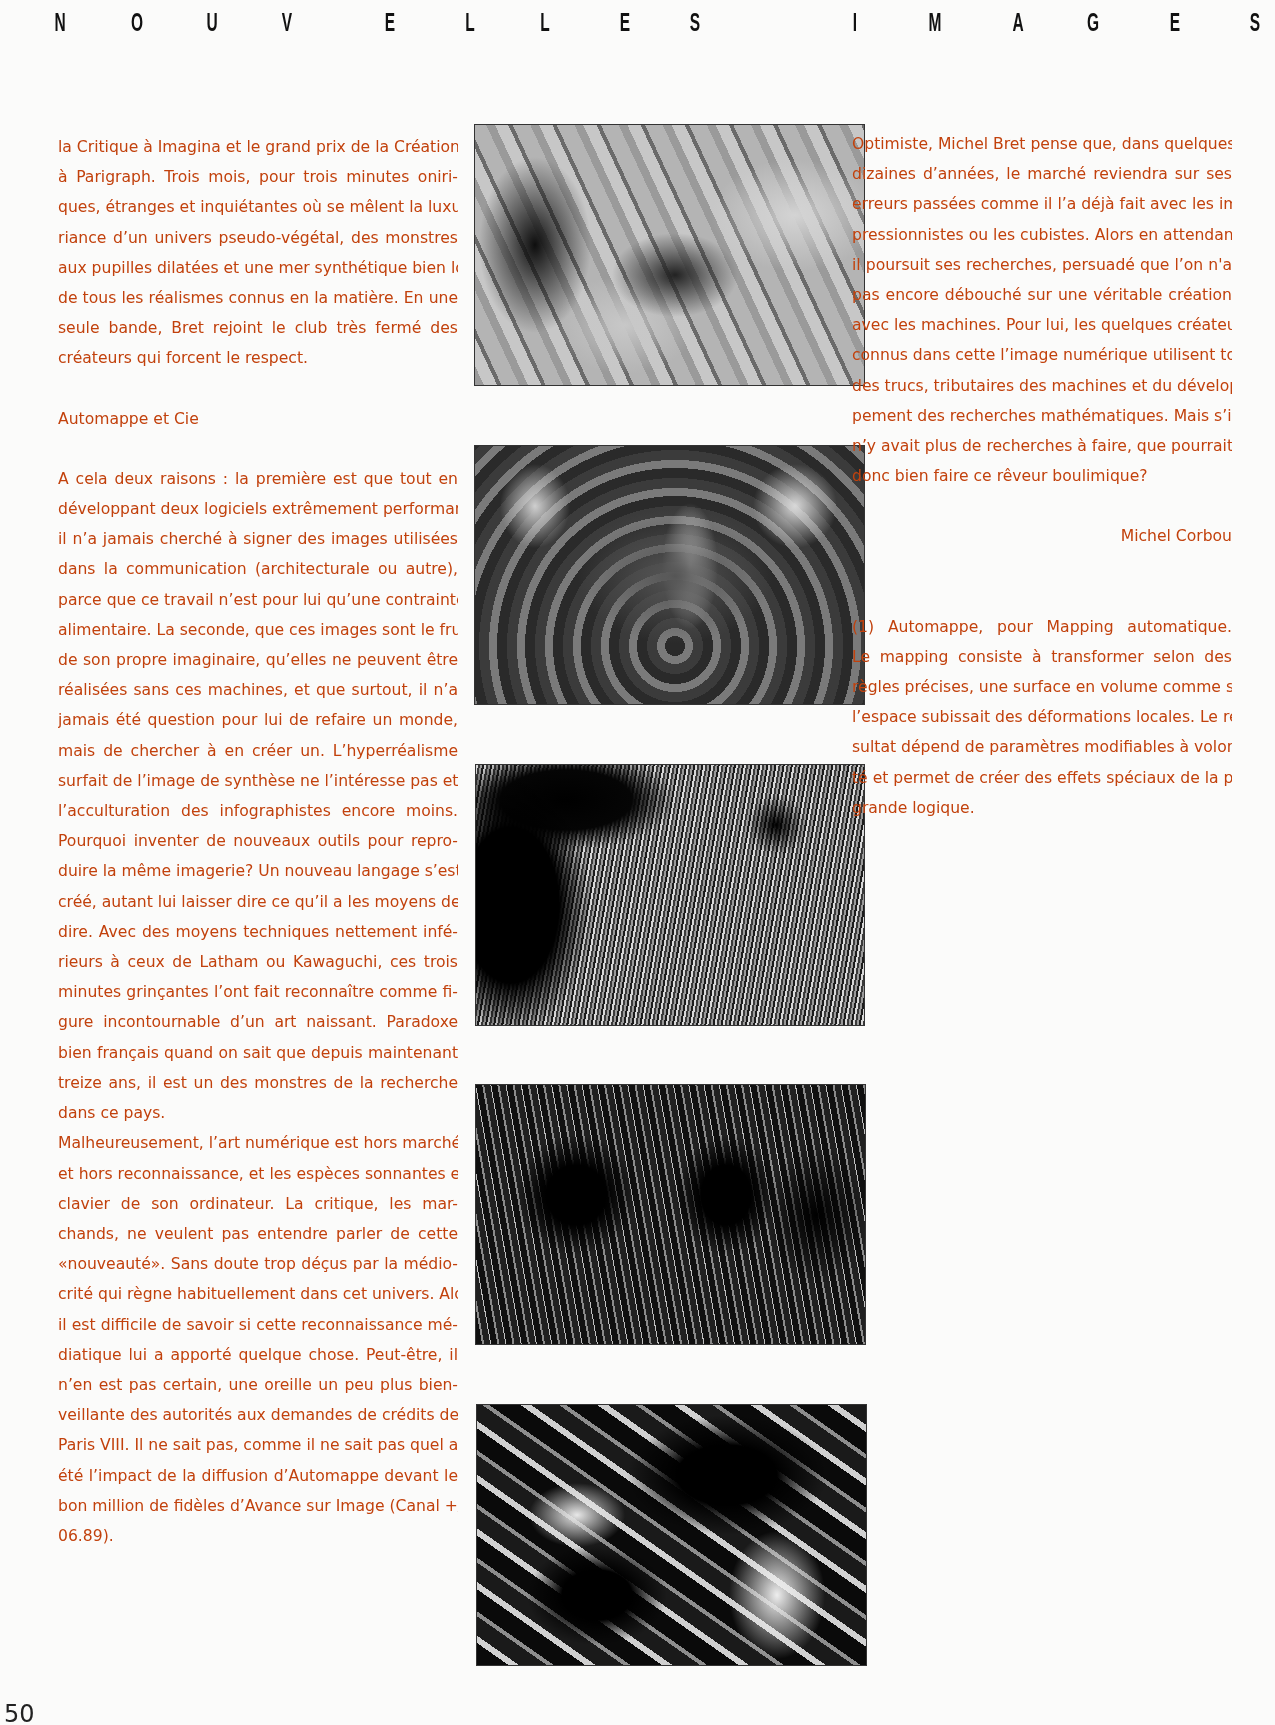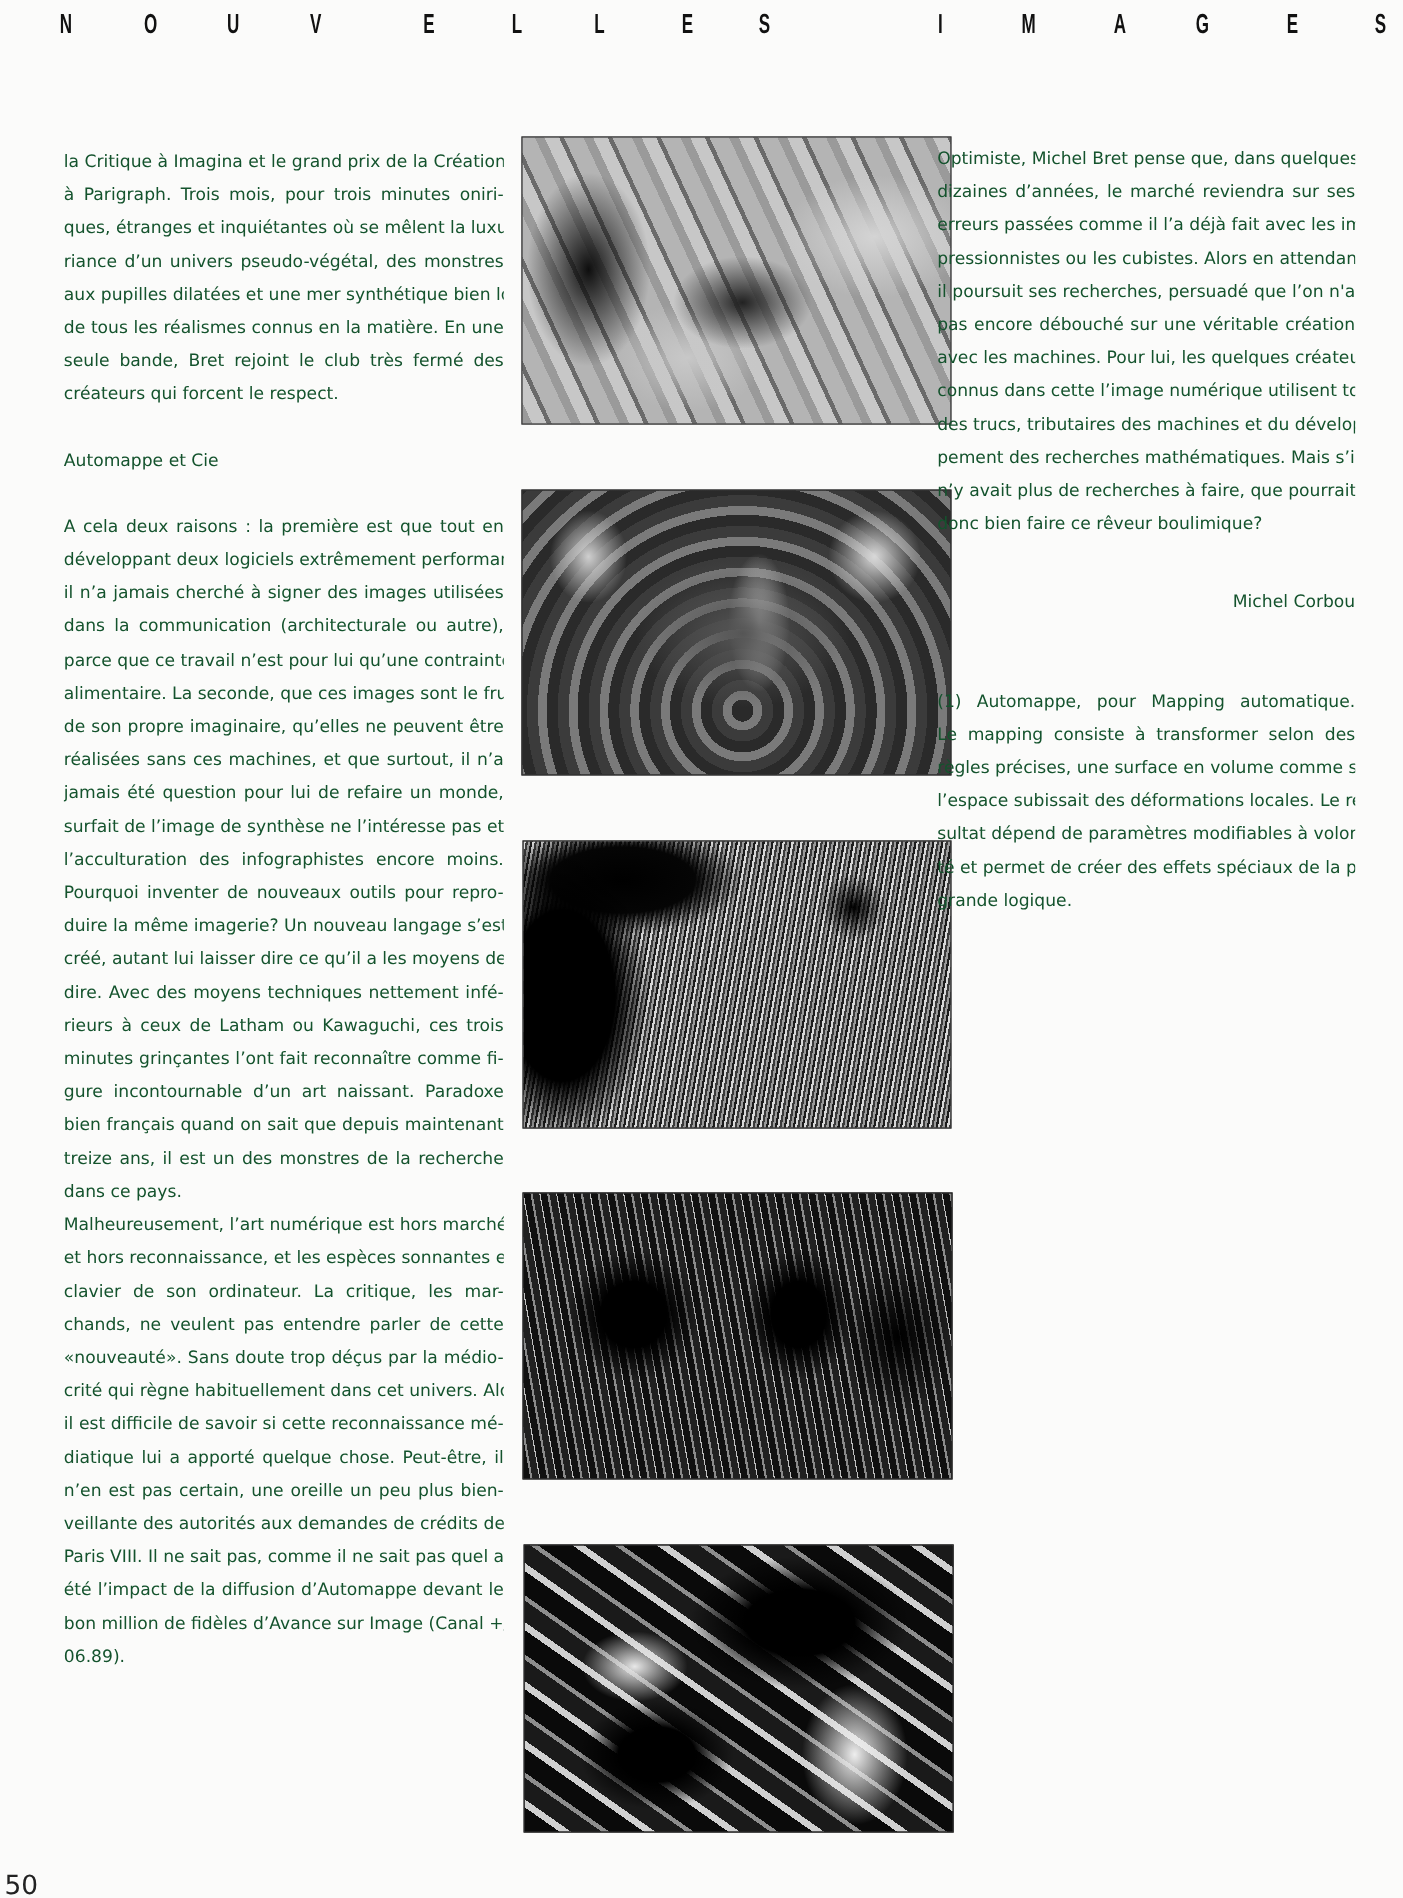--- a/index.html
+++ b/index.html
@@ -8,31 +8,31 @@
     background: #fbfbfa; color: #1a1a1a;
     font-family: "DejaVu Sans", sans-serif;
   }
   .header { position: absolute; left: 0; top: 0; width: 1275px; height: 50px; }
   .header .ch {
     position: absolute; top: 8px; width: 40px; margin-left: -20px; text-align: center;
     font-family: "Liberation Sans", sans-serif; font-weight: bold; font-size: 25px;
     transform: scaleX(0.62); transform-origin: center; color: #111; letter-spacing: 0;
   }
   .col {
-    position: absolute; font-size: 15.6px; line-height: 30.2px; color: #14532d;
+    position: absolute; font-size: 15.6px; line-height: 30.2px; color: #c2410c;
     text-align: justify; word-spacing: 0;
   }
   .col p { margin: 0; }
   .col-left { left: 58px; top: 132px; width: 400px; }
   .col-right { left: 852px; top: 129px; width: 380px; }
   .line { display: block; text-align: justify; text-align-last: justify; white-space: nowrap; overflow: hidden; }
   .line.last { text-align-last: left; }
   .gap { height: 30px; }
   .subhead { display: block; text-align: left; }
-  .signature { display: block; text-align: right; margin-top: 11px; }
+  .signature { display: block; text-align: right; }
   .bold { font-weight: normal; }
   .figure {
     position: absolute; overflow: hidden; border: 1px solid #333; box-sizing: border-box;
   }
   .fig1 { left: 474px; top: 124px; width: 391px; height: 262px;
     background:
       radial-gradient(ellipse 90px 60px at 200px 150px, #222 0%, rgba(0,0,0,0) 70%),
       radial-gradient(ellipse 70px 110px at 60px 120px, #0e0e0e 0%, rgba(0,0,0,0) 80%),
       radial-gradient(ellipse 120px 80px at 320px 90px, #d4d4d4 0%, rgba(0,0,0,0) 70%),
       radial-gradient(ellipse 100px 70px at 150px 200px, #c8c8c8 0%, rgba(0,0,0,0) 70%),
@@ -113,20 +113,21 @@
   <p id="lp2">
       <span class="line"> A cela deux raisons : la première est que tout en</span>
       <span class="line">développant deux logiciels extrêmement performants,</span>
       <span class="line">il n’a jamais cherché à signer des images utilisées</span>
       <span class="line">dans la communication (architecturale ou autre),</span>
       <span class="line">parce que ce travail n’est pour lui qu’une contrainte</span>
       <span class="line">alimentaire. La seconde, que ces images sont le fruit</span>
       <span class="line">de son propre imaginaire, qu’elles ne peuvent être</span>
       <span class="line">réalisées sans ces machines, et que surtout, il n’a</span>
       <span class="line">jamais été question pour lui de refaire un monde,</span>
+      <span class="line">mais de chercher à en créer un. L’hyperréalisme</span>
       <span class="line">surfait de l’image de synthèse ne l’intéresse pas et</span>
       <span class="line">l’acculturation des infographistes encore moins.</span>
       <span class="line">Pourquoi inventer de nouveaux outils pour repro-</span>
       <span class="line">duire la même imagerie? Un nouveau langage s’est</span>
       <span class="line">créé, autant lui laisser dire ce qu’il a les moyens de</span>
       <span class="line">dire. Avec des moyens techniques nettement infé-</span>
       <span class="line">rieurs à ceux de Latham ou Kawaguchi, ces trois</span>
       <span class="line">minutes grinçantes l’ont fait reconnaître comme fi-</span>
       <span class="line">gure incontournable d’un art naissant. Paradoxe</span>
       <span class="line">bien français quand on sait que depuis maintenant</span>

